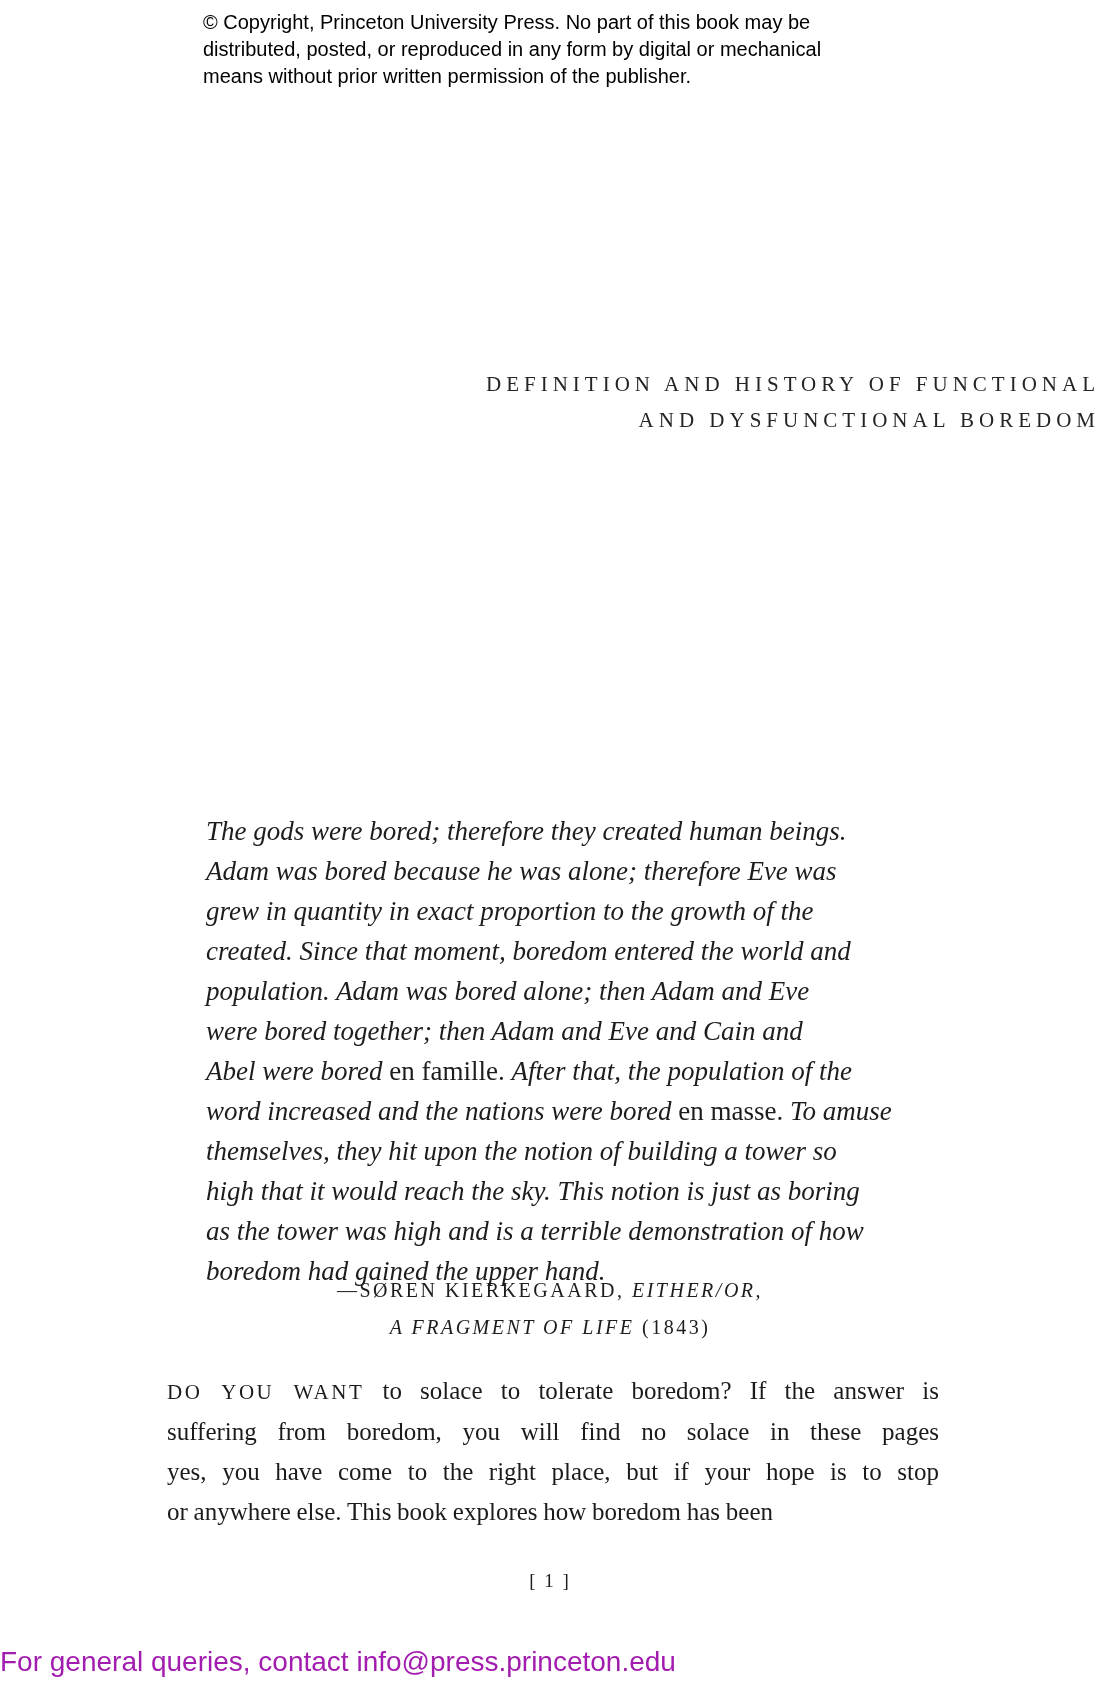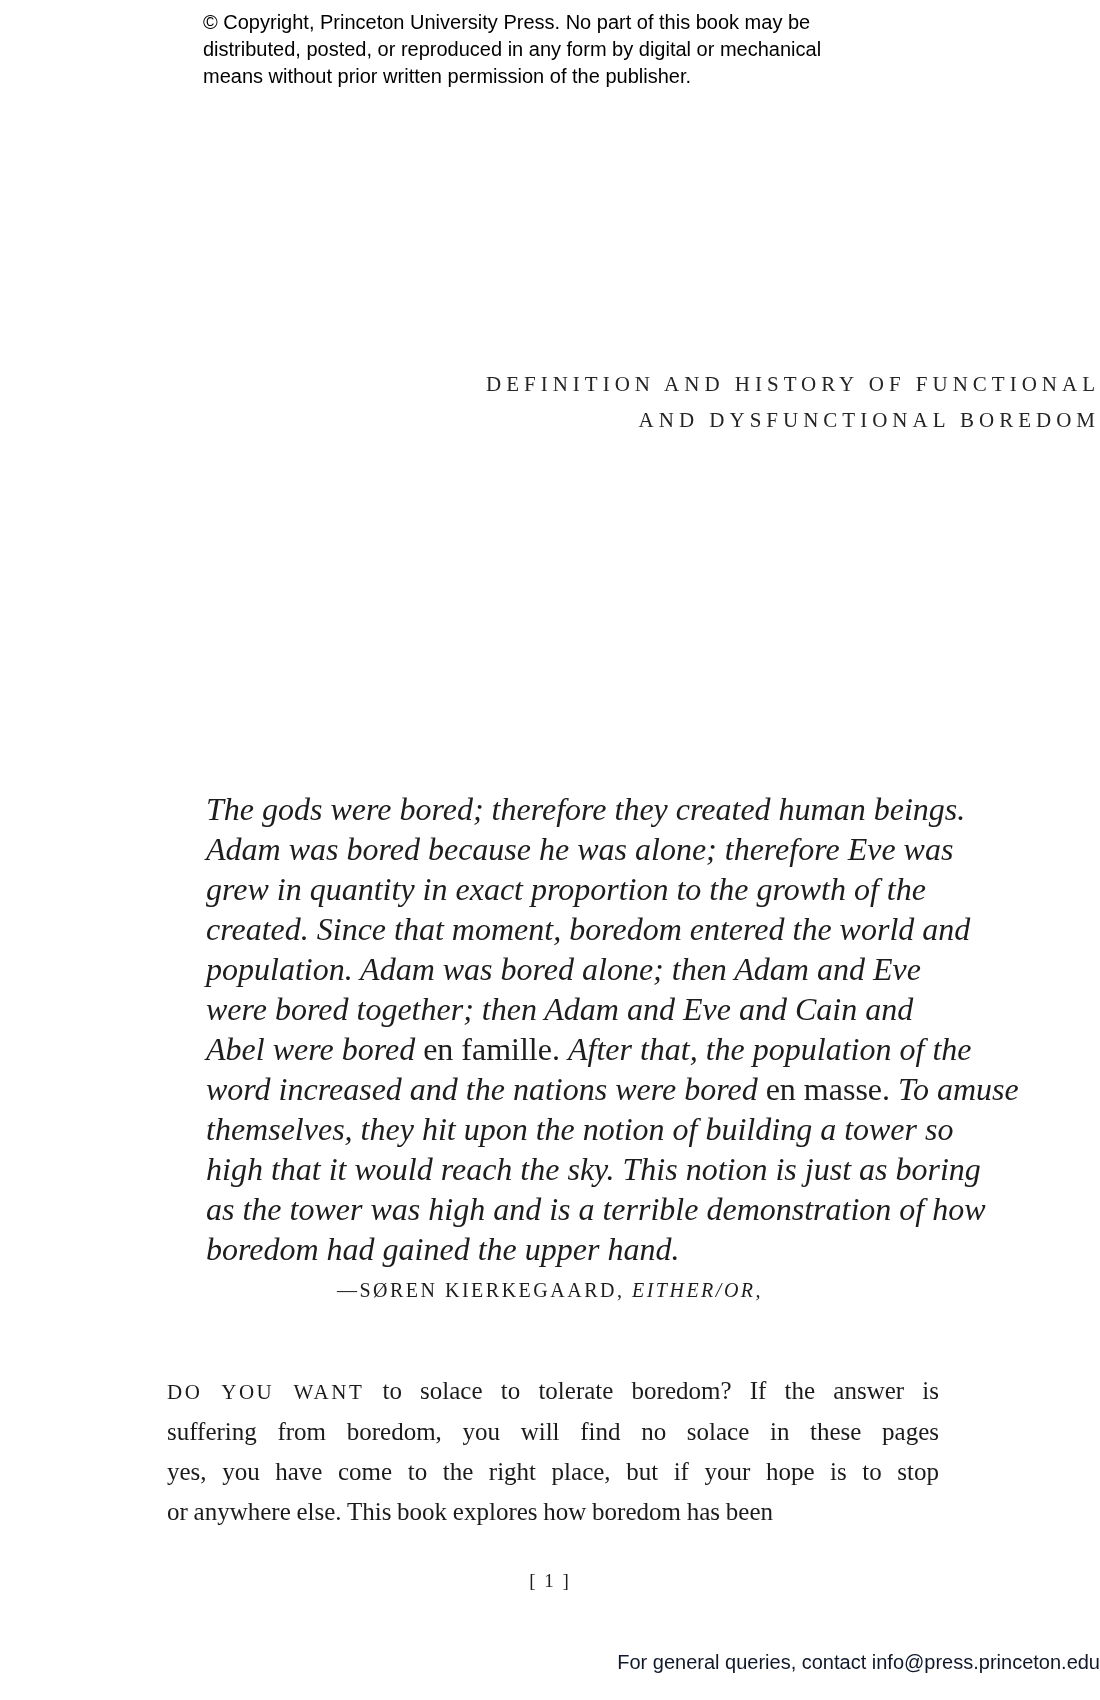--- a/index.html
+++ b/index.html
@@ -36,22 +36,22 @@
   .chapter-subtitle {
     position: absolute; left: 0; top: 366px; width: 1100px;
     text-align: right;
     font-size: 21px; line-height: 36px;
     letter-spacing: 5px;
     color: #242424;
   }
 
   
   .epigraph {
-    position: absolute; left: 206px; top: 789px; width: 760px;
-    font-size: 32px; line-height: 40px;
+    position: absolute; left: 206px; top: 811px; width: 760px;
+    font-size: 27px; line-height: 40px;
     font-style: italic;
     color: #1d1d1d;
   }
   .epigraph .ep-line { white-space: nowrap; }
   .epigraph .roman { font-style: normal; }
 
   
   .attribution {
     position: absolute; left: 0; top: 1272px; width: 1100px;
     text-align: center;
@@ -79,24 +79,24 @@
   .page-number {
     position: absolute; left: 0; top: 1569px; width: 1100px;
     text-align: center;
     font-size: 19px; line-height: 24px; letter-spacing: 2px;
     color: #1d1d1d;
   }
 
   
   .footer {
     position: absolute; left: 0; top: 1650px; width: 1100px;
-    text-align: right;
+    text-align: left;
     font-family: "Liberation Sans", sans-serif;
-    font-size: 20px; line-height: 24px;
-    color: #0f172a;
+    font-size: 28px; line-height: 24px;
+    color: #a21caf;
   }
 </style>
 </head>
 <body>
 
 <div class="page">
 
   <div class="copyright">
     <div class="c-line">© Copyright, Princeton University Press. No part of this book may be</div>
     <div class="c-line">distributed, posted, or reproduced in any form by digital or mechanical</div>
@@ -119,20 +119,21 @@
     <div class="ep-line"><span>Abel were bored </span><span class="roman">en famille. </span><span>After that, the population of the</span></div>
     <div class="ep-line"><span>word increased and the nations were bored </span><span class="roman">en masse. </span><span>To amuse</span></div>
     <div class="ep-line"><span>themselves, they hit upon the notion of building a tower so</span></div>
     <div class="ep-line"><span>high that it would reach the sky. This notion is just as boring</span></div>
     <div class="ep-line"><span>as the tower was high and is a terrible demonstration of how</span></div>
     <div class="ep-line"><span>boredom had gained the upper hand.</span></div>
   </div>
 
   <div class="attribution">
     <div><span>—SØREN KIERKEGAARD, </span><span class="italic">EITHER/OR,</span></div>
+    <div><span class="italic">A FRAGMENT OF LIFE </span><span>(1843)</span></div>
   </div>
 
   <div class="body-paragraph">
     <div class="body-line"><span class="smallcaps">DO YOU WANT</span><span> to solace to tolerate boredom? If the answer is</span></div>
     <div class="body-line"><span>suffering from boredom, you will find no solace in these pages</span></div>
     <div class="body-line"><span>yes, you have come to the right place, but if your hope is to stop</span></div>
     <div class="body-line last"><span>or anywhere else. This book explores how boredom has been</span></div>
   </div>
 
   <div class="page-number">[ 1 ]</div>

